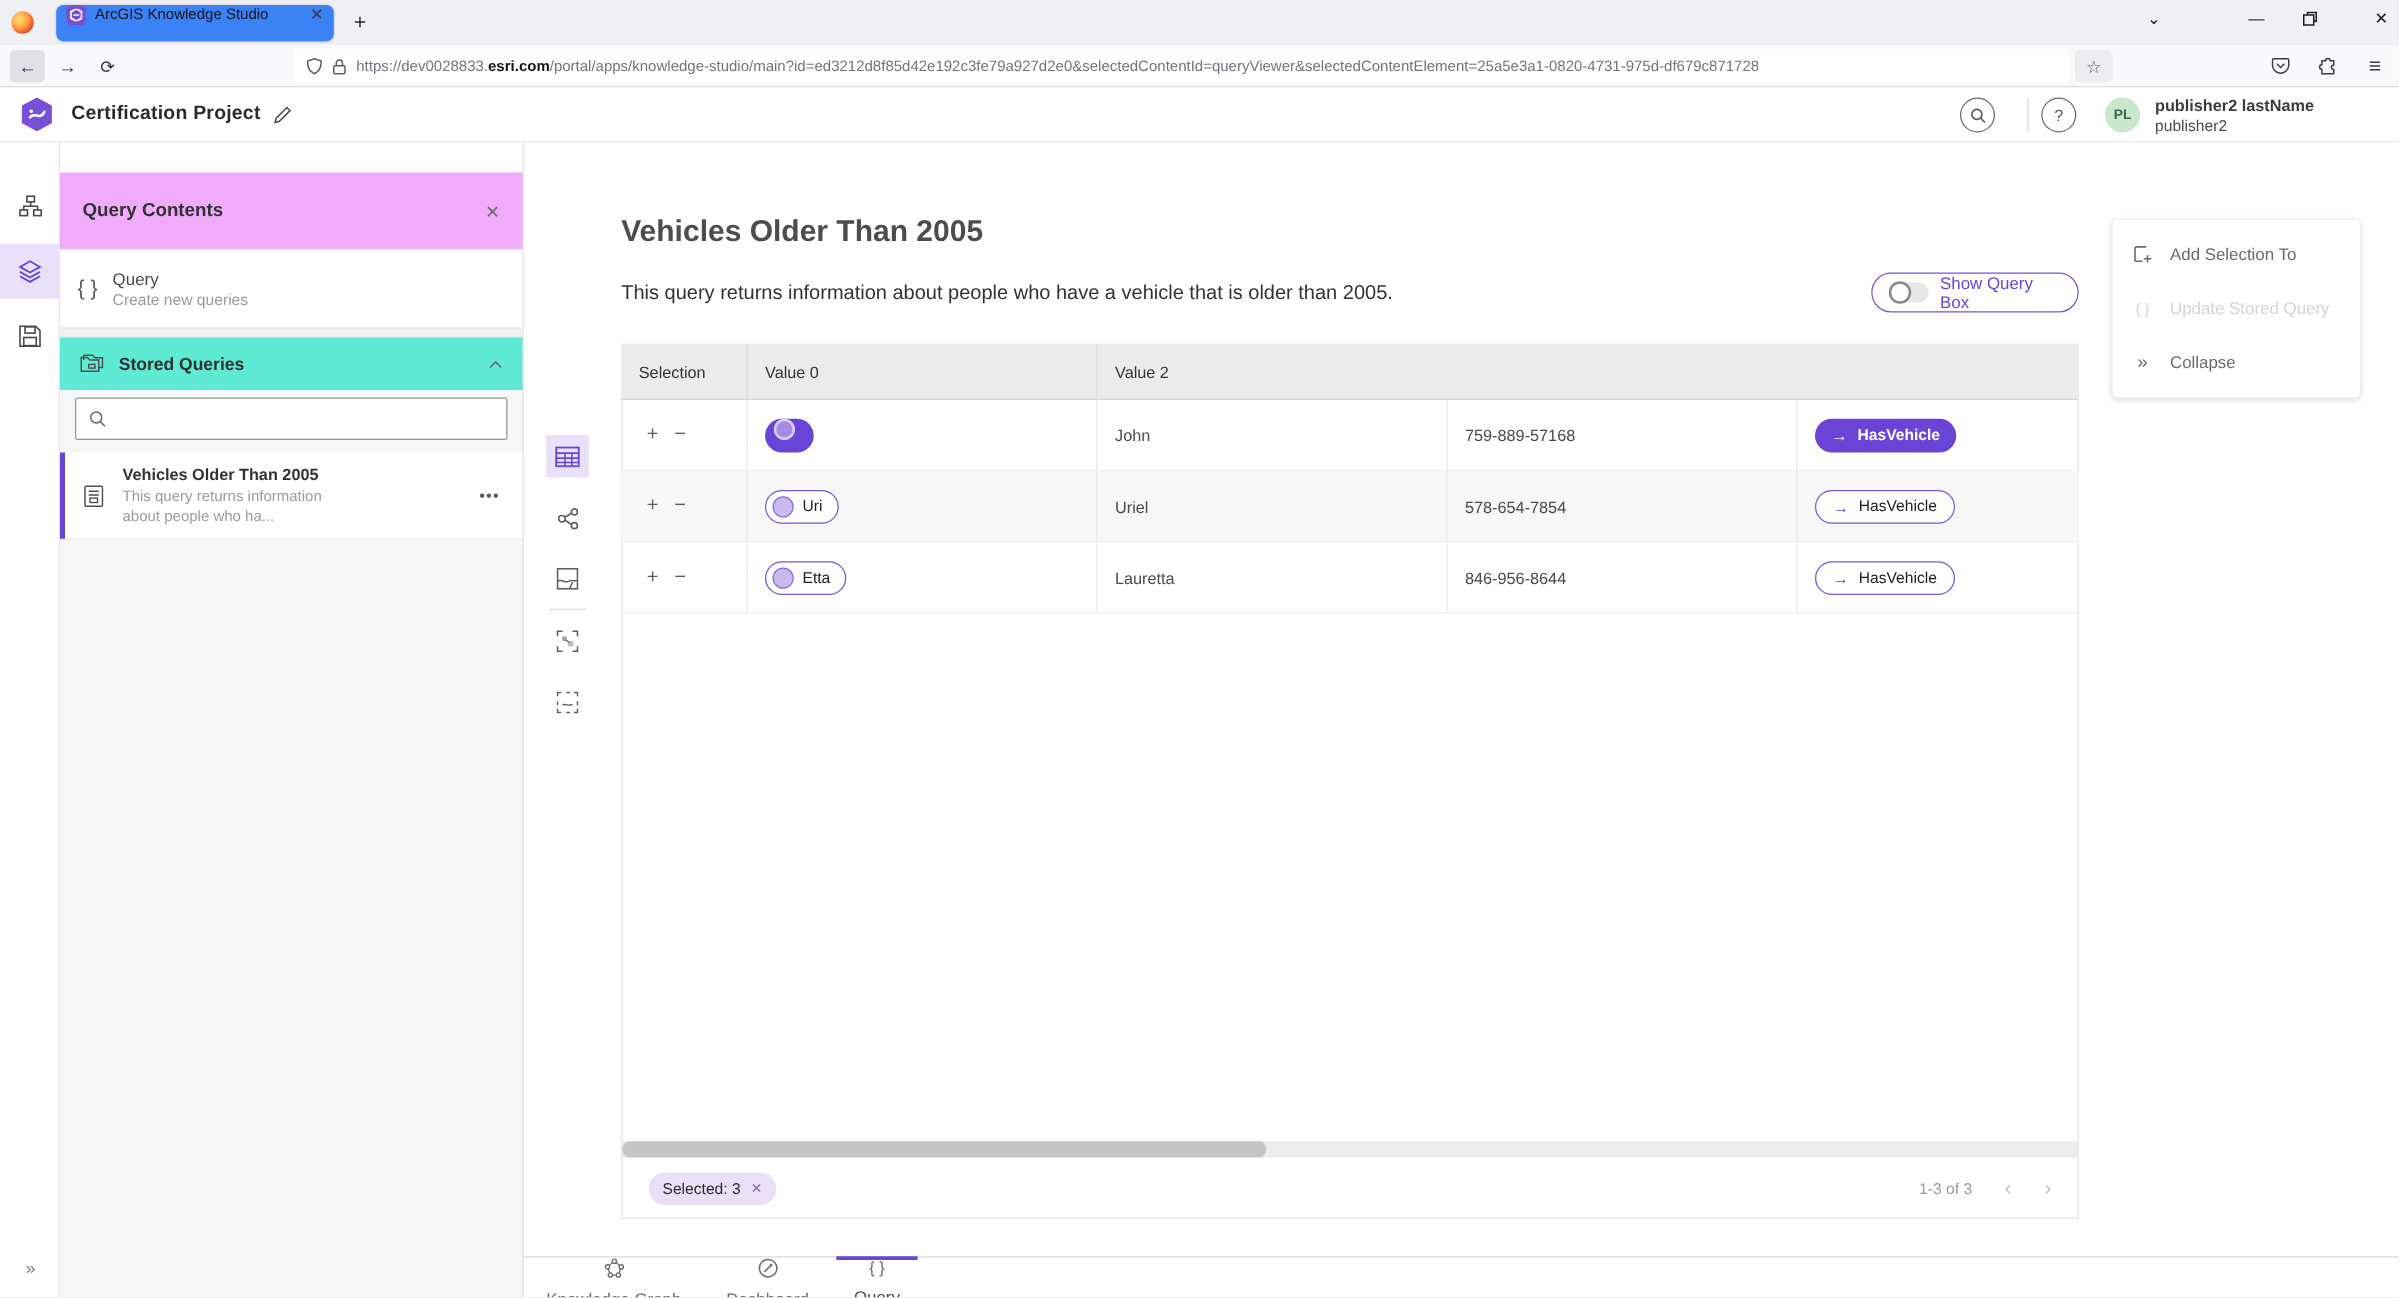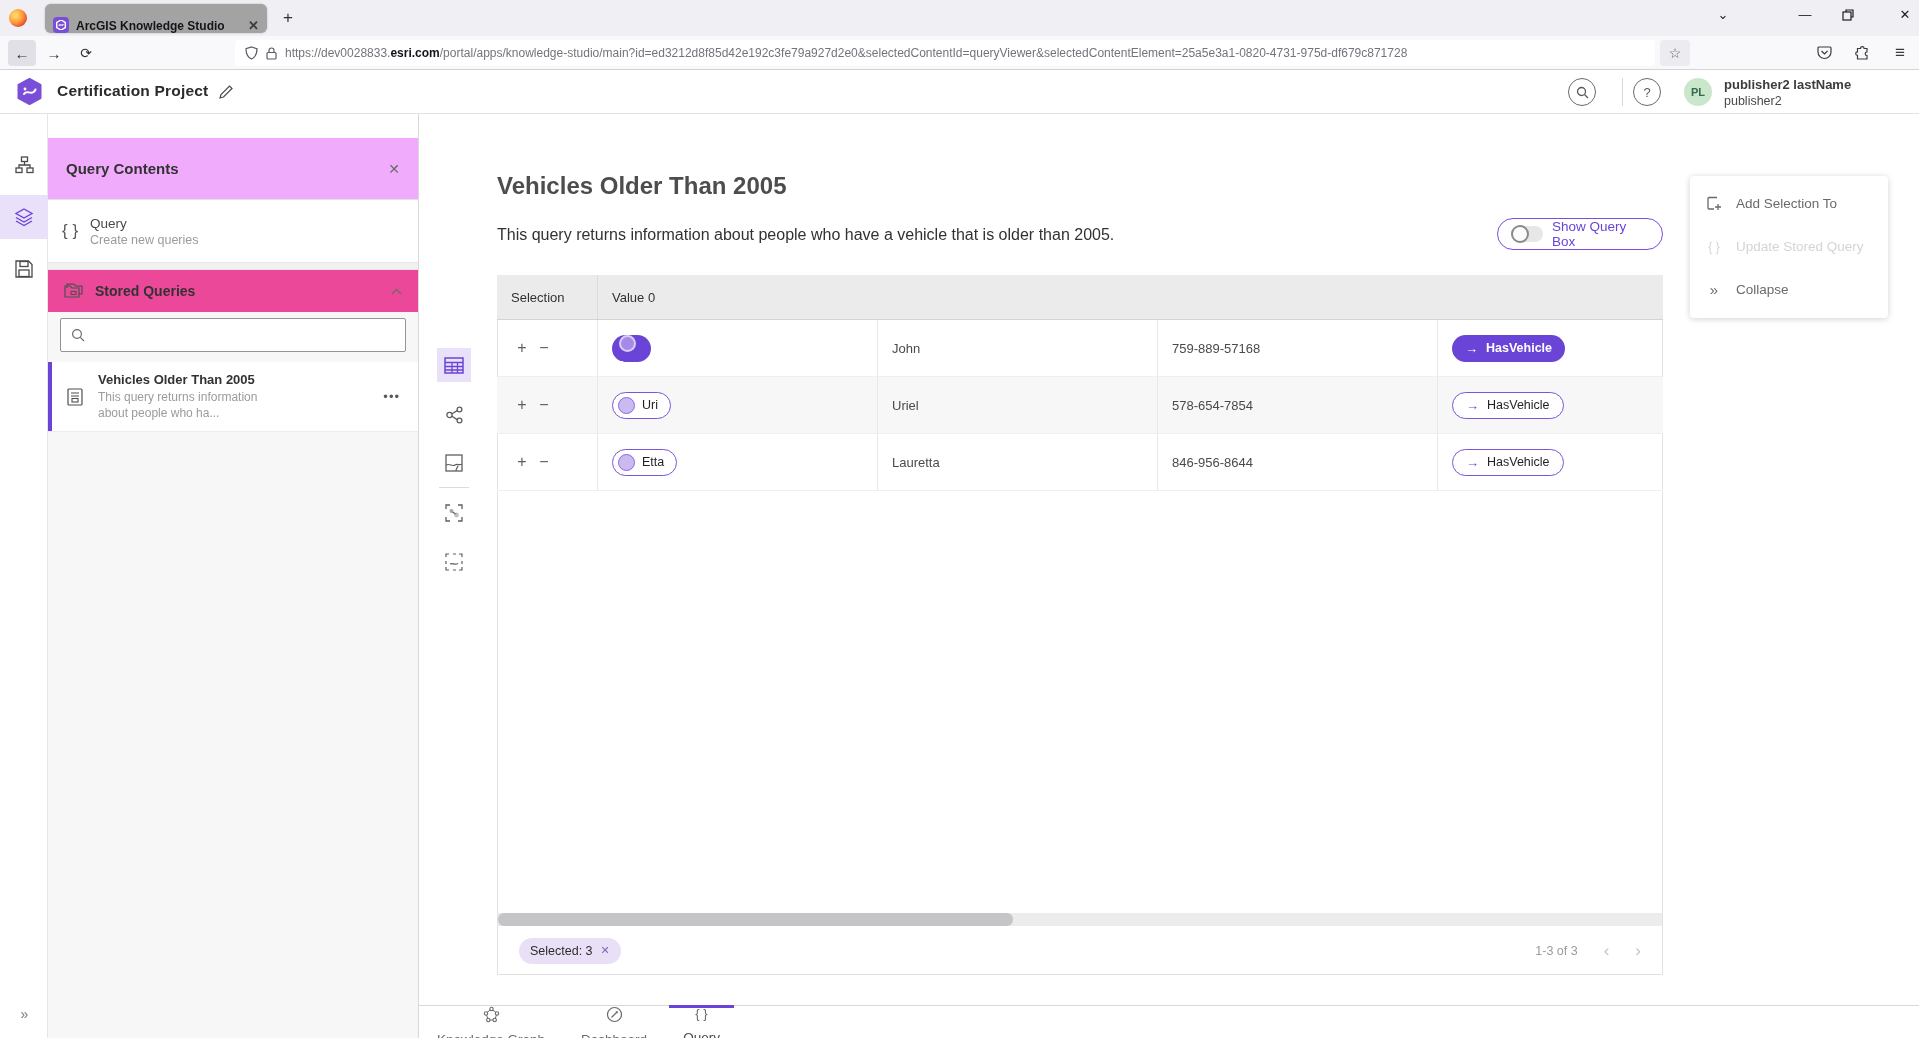--- a/index.html
+++ b/index.html
@@ -8,22 +8,22 @@
     position:relative; width:1919px; height:1038px; overflow:hidden;
     background:#fff; font-family:"Liberation Sans", sans-serif;
     -webkit-font-smoothing:antialiased;
   }
   .abs { position:absolute; }
 
   
   .tabstrip { left:0; top:0; width:1919px; height:36px; background:#f0f0f4; }
   .ff-logo { left:9px; top:9px; width:18px; height:18px; border-radius:50%;
     background:radial-gradient(circle at 35% 35%, #ffd567 10%, #ff9a3c 45%, #e2492f 75%, #b5007f 100%); }
-  .browser-tab { left:45px; top:4px; width:222px; height:29px; background:#a3a3a3; border-radius:6px;
-    box-shadow:0 0 2px rgba(0,0,0,.25); display:flex; align-items:flex-end; padding:0 8px; gap:7px;font-weight:bold; }
+  .browser-tab { left:45px; top:4px; width:222px; height:29px; background:#3b82f6; border-radius:6px;
+    box-shadow:0 0 2px rgba(0,0,0,.25); display:flex; align-items:flex-start; padding:0 8px; gap:7px; }
   .tab-title { font-size:12px; color:#15141a; white-space:nowrap; overflow:hidden; flex:1; }
   .tab-close, .newtab-btn { color:#3a3a42; font-size:13px; cursor:default; }
   .newtab-btn { left:283px; top:8px; font-size:17px; color:#2f2f36; }
   .win-ctl { top:7px; font-size:13px; color:#1c1b22; width:30px; text-align:center; }
   .favicon-sq { width:16px; height:16px; border-radius:4px; background:#7a4fd8; display:flex; align-items:center; justify-content:center; flex:none; }
 
   .navbar { left:0; top:36px; width:1919px; height:34px; background:#f9f9fb; border-bottom:1px solid #d4d4d8; }
   .nav-btn { font-size:15px; color:#2f2f36; width:28px; height:26px; display:flex; align-items:center; justify-content:center; border-radius:4px; }
   .nav-back { left:8px; top:40px; background:#e0e0e6; }
   .nav-fwd  { left:40px; top:40px; color:#2f2f36; }
@@ -62,21 +62,21 @@
   .sb-header { left:48px; top:138px; width:370px; height:62px; border-bottom:1px solid #e4e4e4; background:#f0abfc;
     display:flex; align-items:center; padding:0 18px; }
   .sb-header-title { font-size:15px; font-weight:700; color:#323232; flex:1; }
   .sb-close { color:#6a6a6a; font-size:14px; }
   .sb-white-pad { left:48px; top:114px; width:370px; height:24px; background:#fff; }
   .sb-item { left:48px; top:200px; width:370px; height:62px; background:#fff; display:flex; align-items:center; padding:0 14px; gap:12px; }
   .braces-icon { font-size:17px; color:#5a5a5a; font-weight:400; }
   .sb-item-title { font-size:13.5px; color:#4a4a4a; font-weight:400; }
   .sb-item-sub { font-size:12.5px; color:#9b9b9b; margin-top:2px; }
   .sb-spacer { left:48px; top:262px; width:370px; height:8px; background:#f1f1f1; border-top:1px solid #e7e7e7; border-bottom:1px solid #e7e7e7; }
-  .sb-section { left:48px; top:270px; width:370px; height:42px; background:#ec4899; display:flex; align-items:center; padding:0 16px; gap:12px; }
+  .sb-section { left:48px; top:270px; width:370px; height:42px; background:#5eead4; display:flex; align-items:center; padding:0 16px; gap:12px; }
   .sb-section-title { font-size:14px; font-weight:700; color:#323232; flex:1; }
   .sb-search { left:60px; top:318px; width:346px; height:34px; background:#fff; border:1px solid #949494; border-radius:2px;
     display:flex; align-items:center; padding:0 10px; gap:8px; }
   .sb-search input { border:none; outline:none; flex:1; font-size:13px; font-family:inherit; color:#333; background:transparent; }
   .sb-stored { left:48px; top:362px; width:370px; height:70px; background:#fff; border-bottom:1px solid #ececec;
     display:flex; align-items:center; padding:0 12px 0 0; }
   .sb-stored-bar { width:4px; align-self:stretch; background:#6a44d6; }
   .sb-stored-icon { width:46px; display:flex; justify-content:center; color:#4f4f4f; }
   .sb-stored-body { flex:1; }
   .sb-stored-title { font-size:13px; font-weight:700; color:#323232; }
@@ -361,20 +361,21 @@
     <svg width="18" height="18" viewBox="0 0 18 18">
         <path d="M1 4 V1 H4 M8 1 H11 M14 1 H17 V4 M17 8 V11 M17 14 V17 H14 M11 17 H8 M4 17 H1 V14 M1 11 V8" fill="none" stroke="currentColor" stroke-width="1.2"></path>
         <path d="M5 11 C8 9.5 9 12.5 13 10.5" fill="none" stroke="currentColor" stroke-width="1.1"></path>
       </svg>
   </div>
 
   <div class="abs tcard"></div>
   <div class="abs thead">
     <div class="th c0">Selection</div>
     <div class="th c1">Value 0</div>
+    <div class="th c3">Value 2</div>
   </div>
 
   <div class="abs trow" style="top:320px;">
     <div class="td c0">
       <span class="selbtn">+</span>
       <span class="selbtn">−</span>
     </div>
     <div class="td c1">
       <span class="entity-pill solid">
         <span class="entity-dot"></span>

